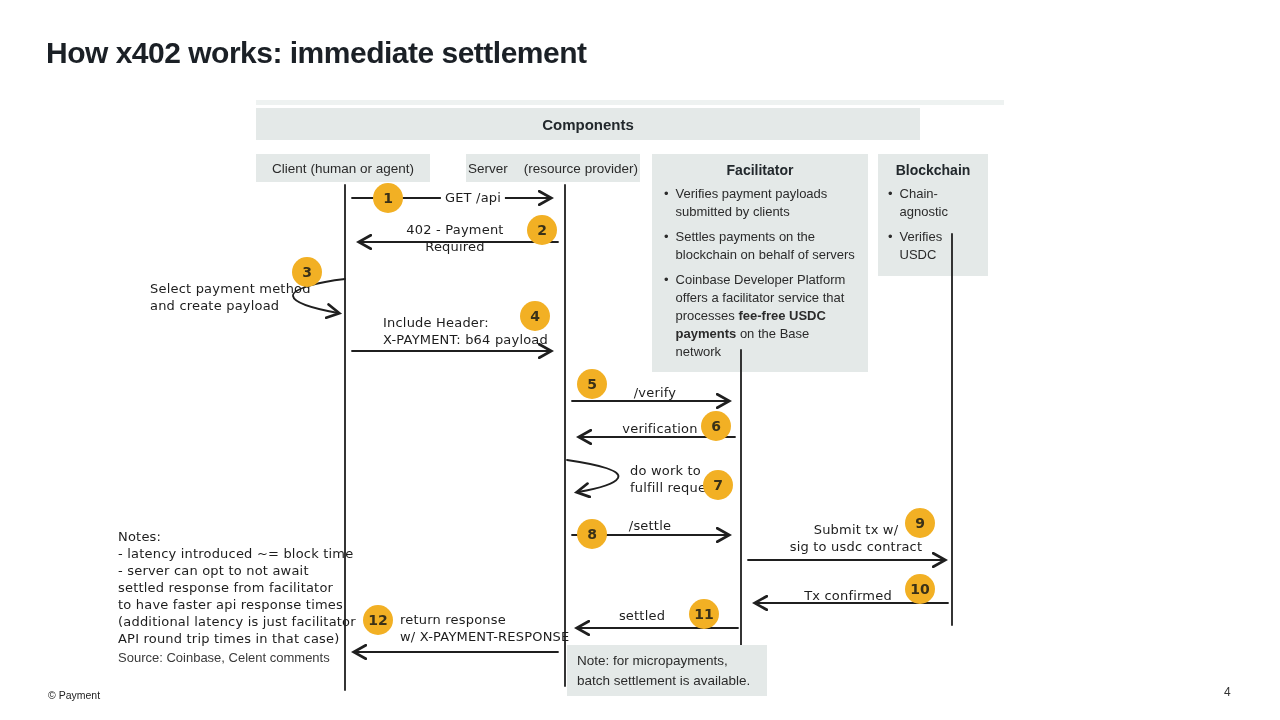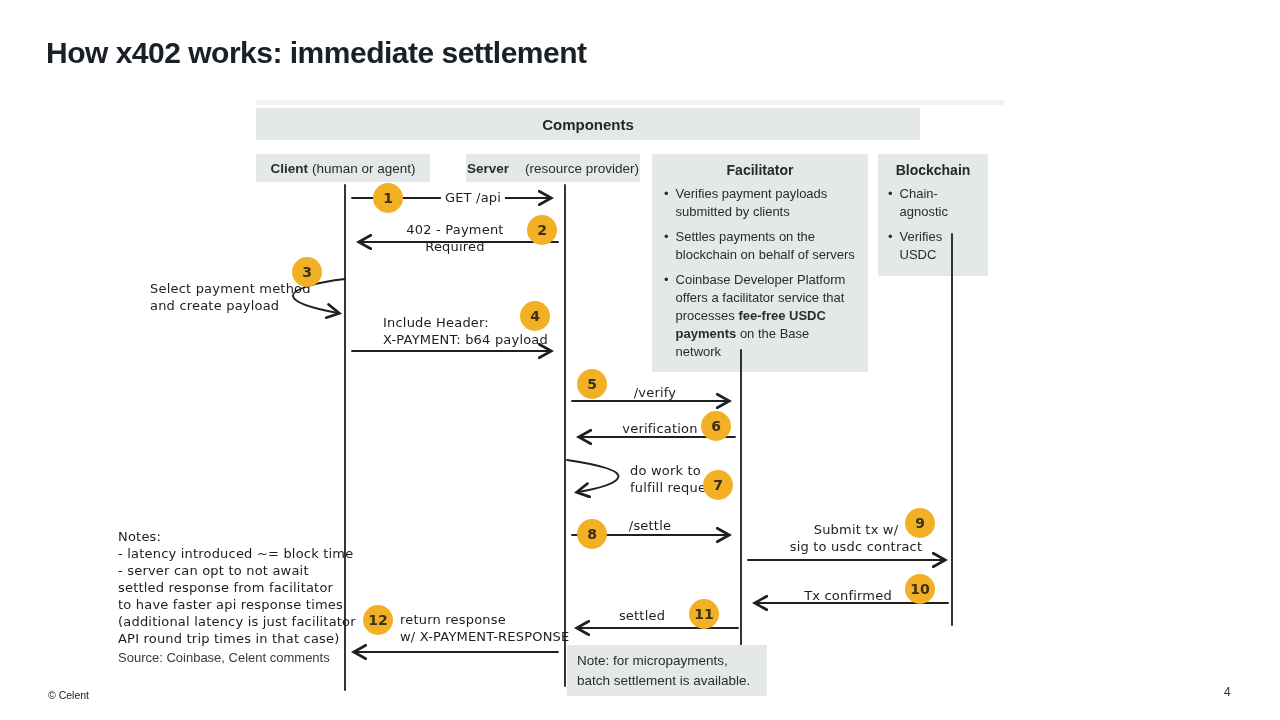--- a/index.html
+++ b/index.html
@@ -22,21 +22,21 @@
   #components-stripe { left:256px; top:100px; width:748px; height:5px; background:#eef2f1; }
   #components-bar {
     left:256px; top:108px; width:664px; height:32px;
     display:flex; align-items:center; justify-content:center;
     font-size:15px; font-weight:700; color:#22282c;text-align:center;
   }
   .participant-head {
     top:154px; height:28px; display:flex; align-items:center; justify-content:center;
     font-size:13.5px; white-space:nowrap;
   }
-  .participant-head b { font-weight:700; margin-right:4px; }
+  .participant-head b { font-weight:400; margin-right:4px; }
   #client-head { left:256px; width:174px; }
   #server-head { left:466px; width:174px;gap:12px; }
   #facilitator-box { left:652px; top:154px; width:216px; padding:8px 10px 12px 10px; }
   #blockchain-box  { left:878px; top:154px; width:110px; padding:8px 8px 12px 8px; }
   .box-title { text-align:center; font-weight:700; font-size:14px; margin-bottom:6px; color:#22282c; }
   .bullet { display:flex; font-size:13px; line-height:1.38; margin-top:7px; color:#2b2b2b; }
   .bullet .dot { margin:0 7px 0 2px; }
   .bullet b { font-weight:700; }
 
   
@@ -207,14 +207,14 @@
 - server can opt to not await
 settled response from facilitator
 to have faster api response times
 (additional latency is just facilitator
 API round trip times in that case)</div>
 <div class="abs" id="source">Source: Coinbase, Celent comments</div>
 
 <div class="abs panel" id="micropay-note">Note: for micropayments,
 batch settlement is available.</div>
 
-<div class="abs" id="footer-left">© Celent</div>
+<div class="abs" id="footer-left">© Payment</div>
 <div class="abs" id="page-number">4</div>
 
 </body></html>

